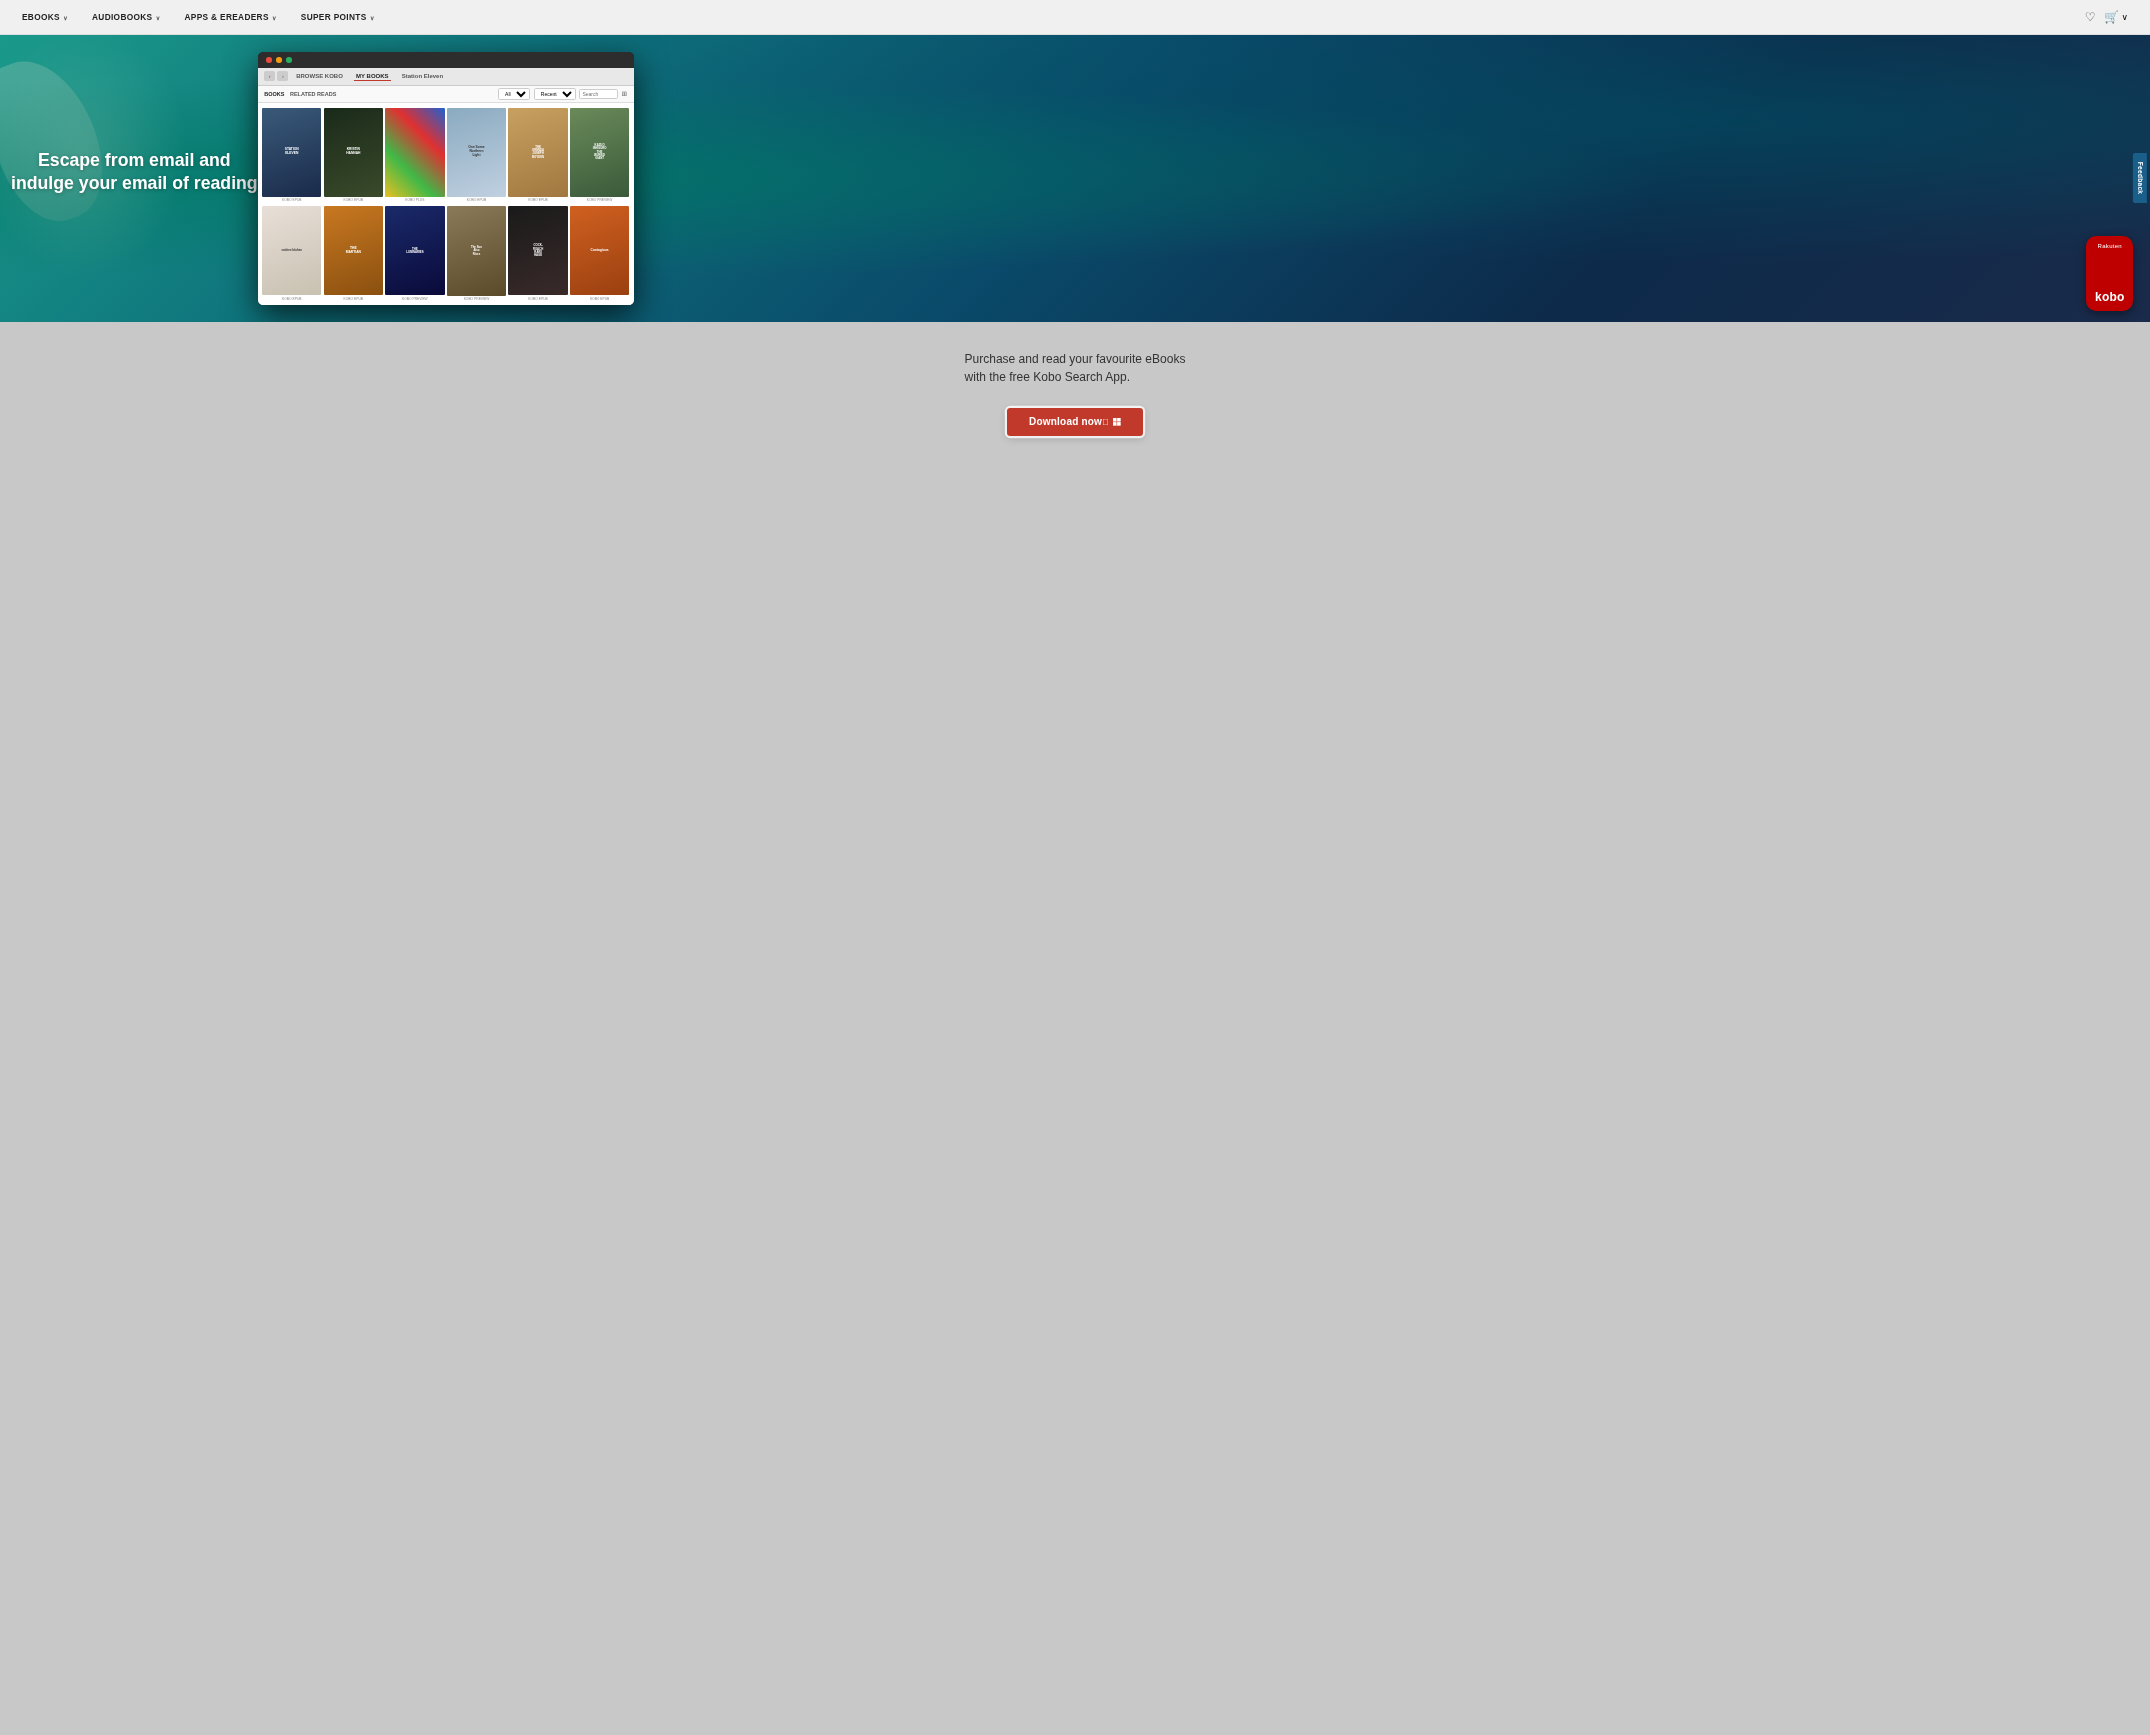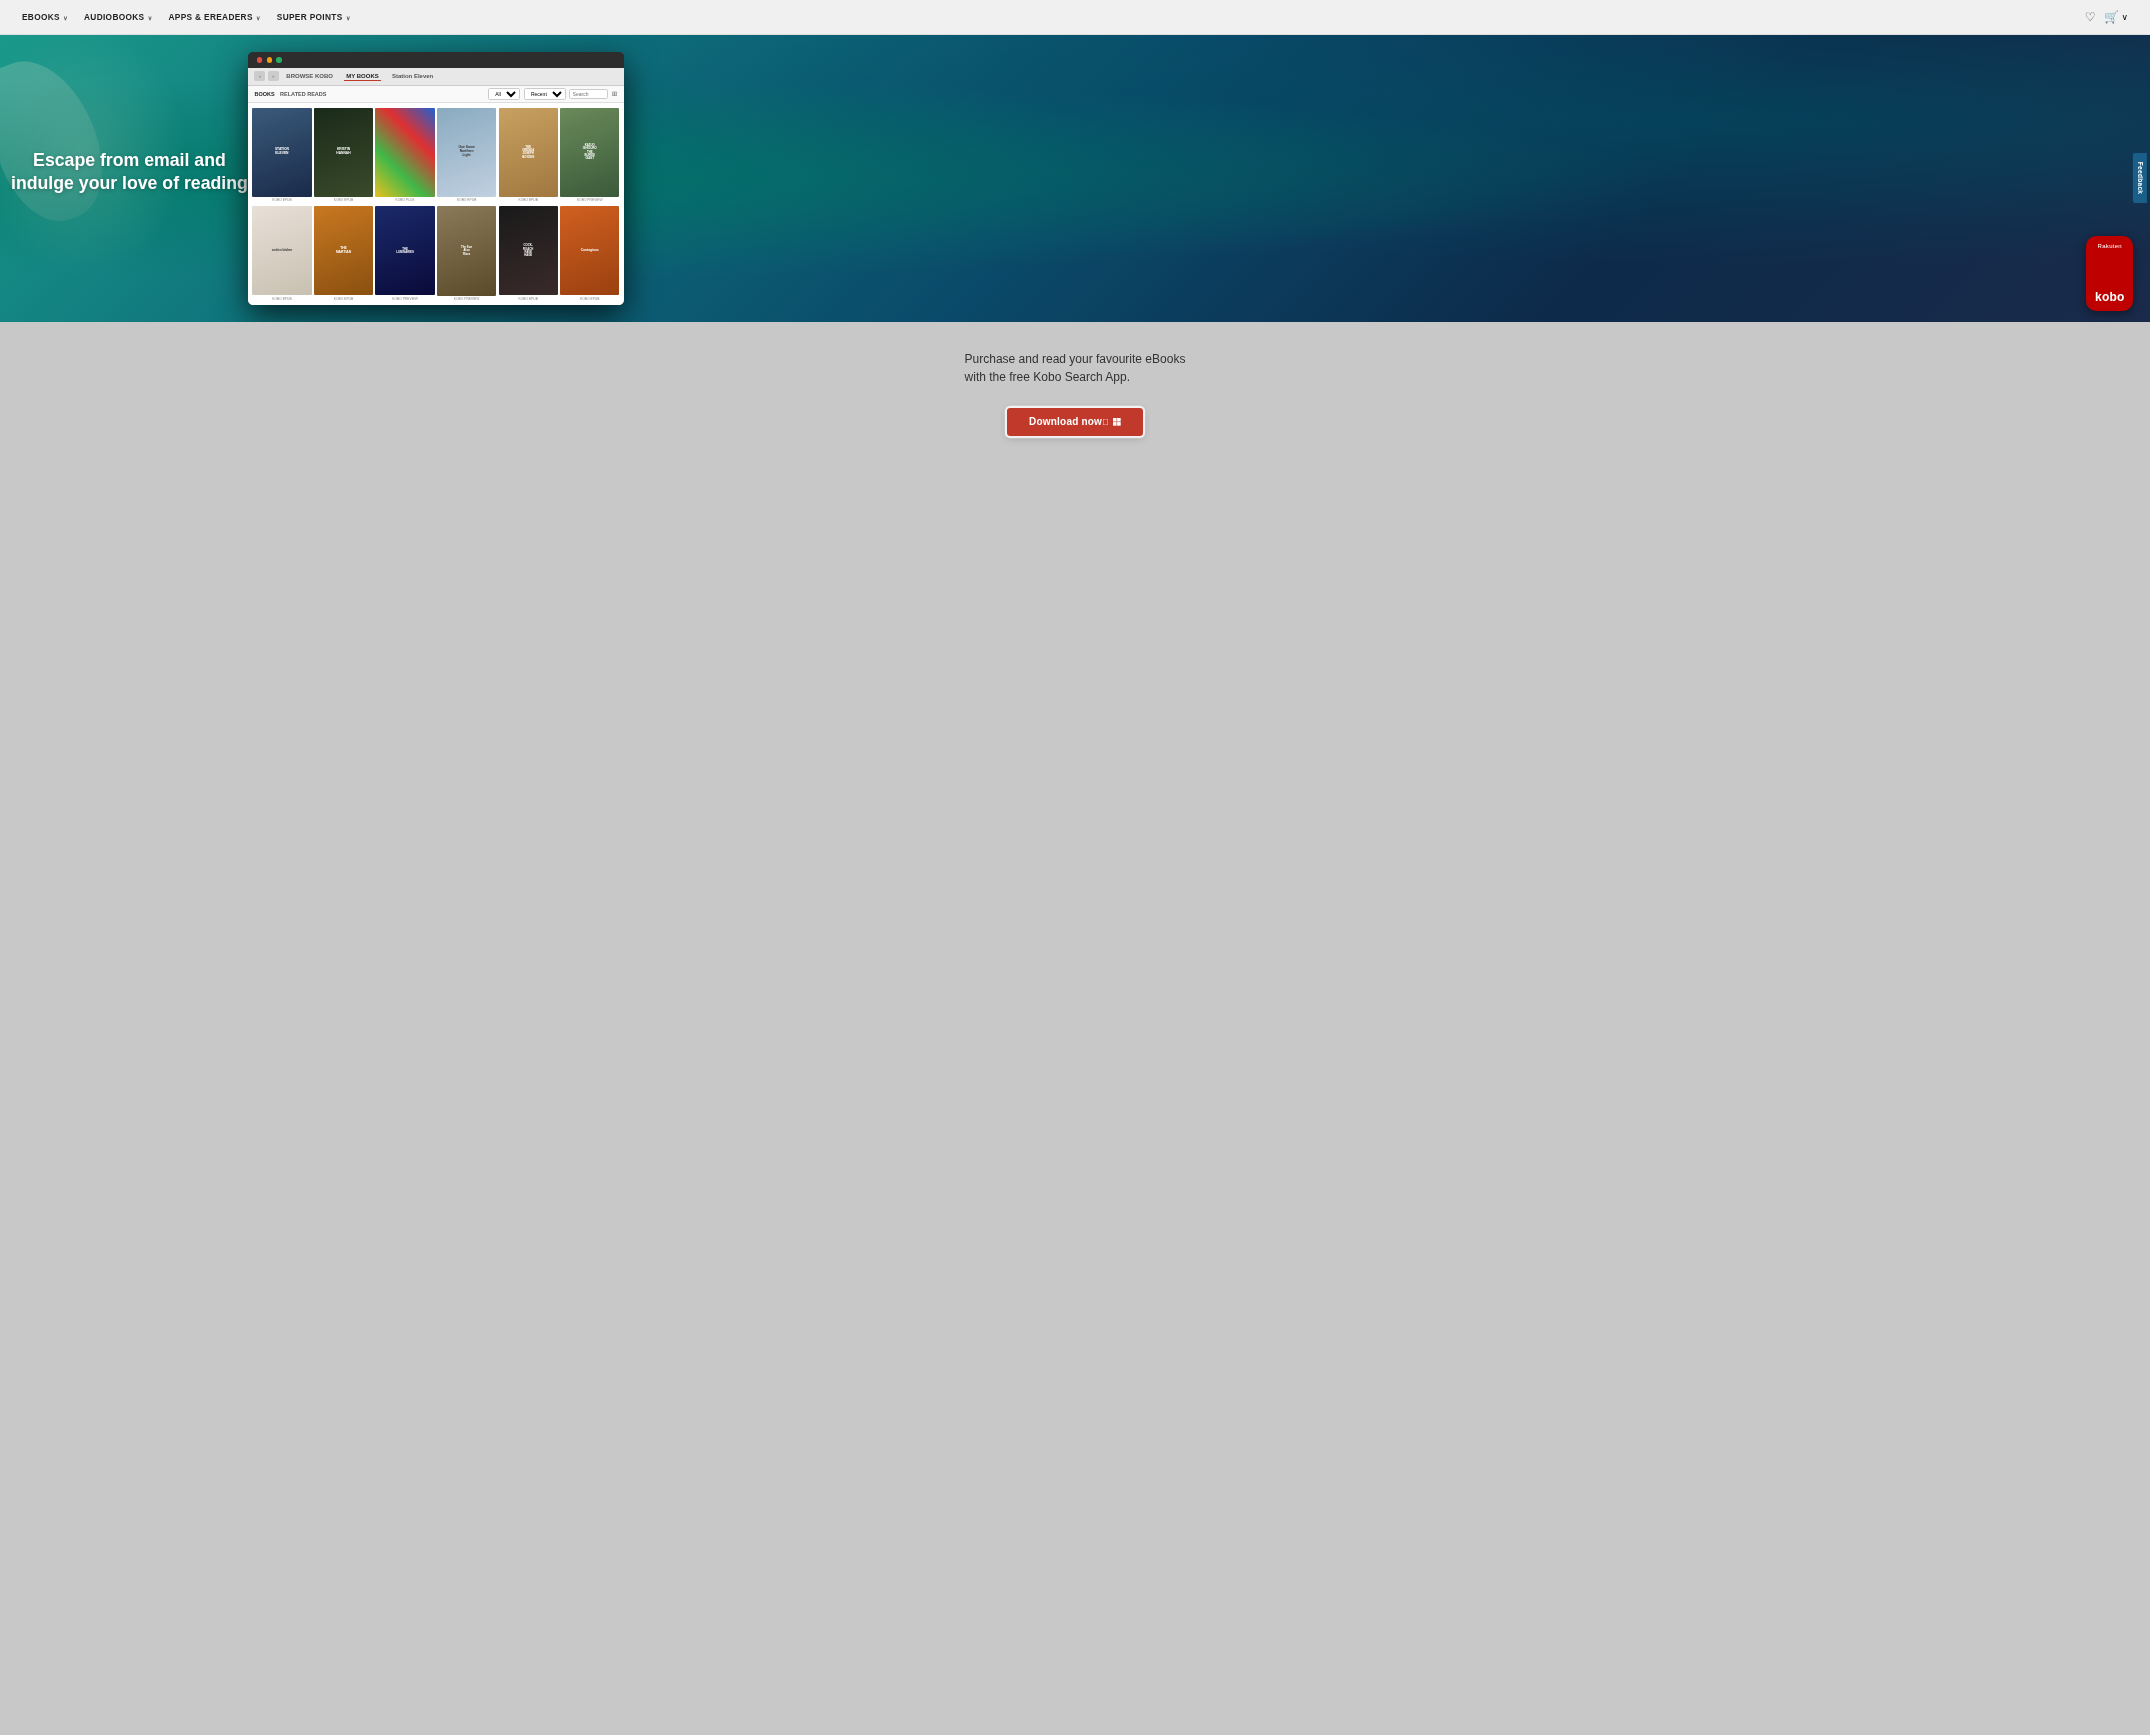--- a/index.html
+++ b/index.html
@@ -20,21 +20,21 @@
       align-items: center;
       justify-content: space-between;
       padding: 0 22px;
       height: 35px;
       flex-shrink: 0;
     }
 
     .nav-left {
       display: flex;
       align-items: center;
-      gap: 16px;
+      gap: 24px;
     }
 
     .nav-item {
       display: flex;
       align-items: center;
       gap: 3.3px;
       font-weight: 700;
       font-size: 8.3px;
       color: #222;
       cursor: pointer;
@@ -437,21 +437,21 @@
 
 <section class="hero">
   <div class="hero-bg"></div>
   <div class="hero-earth"></div>
 
   <div class="feedback-tab">Feedback</div>
 
   <div class="hero-content">
     <h1 class="hero-headline">
       <span>Escape from email and</span><br>
-      <span>indulge your love of reading</span>
+      <span>indulge your email of reading</span>
     </h1>
 
     <div class="mac-window">
       <div class="mac-titlebar">
         <div class="mac-dot red"></div>
         <div class="mac-dot yellow"></div>
         <div class="mac-dot green"></div>
       </div>
 
       <div class="mac-window-content">

